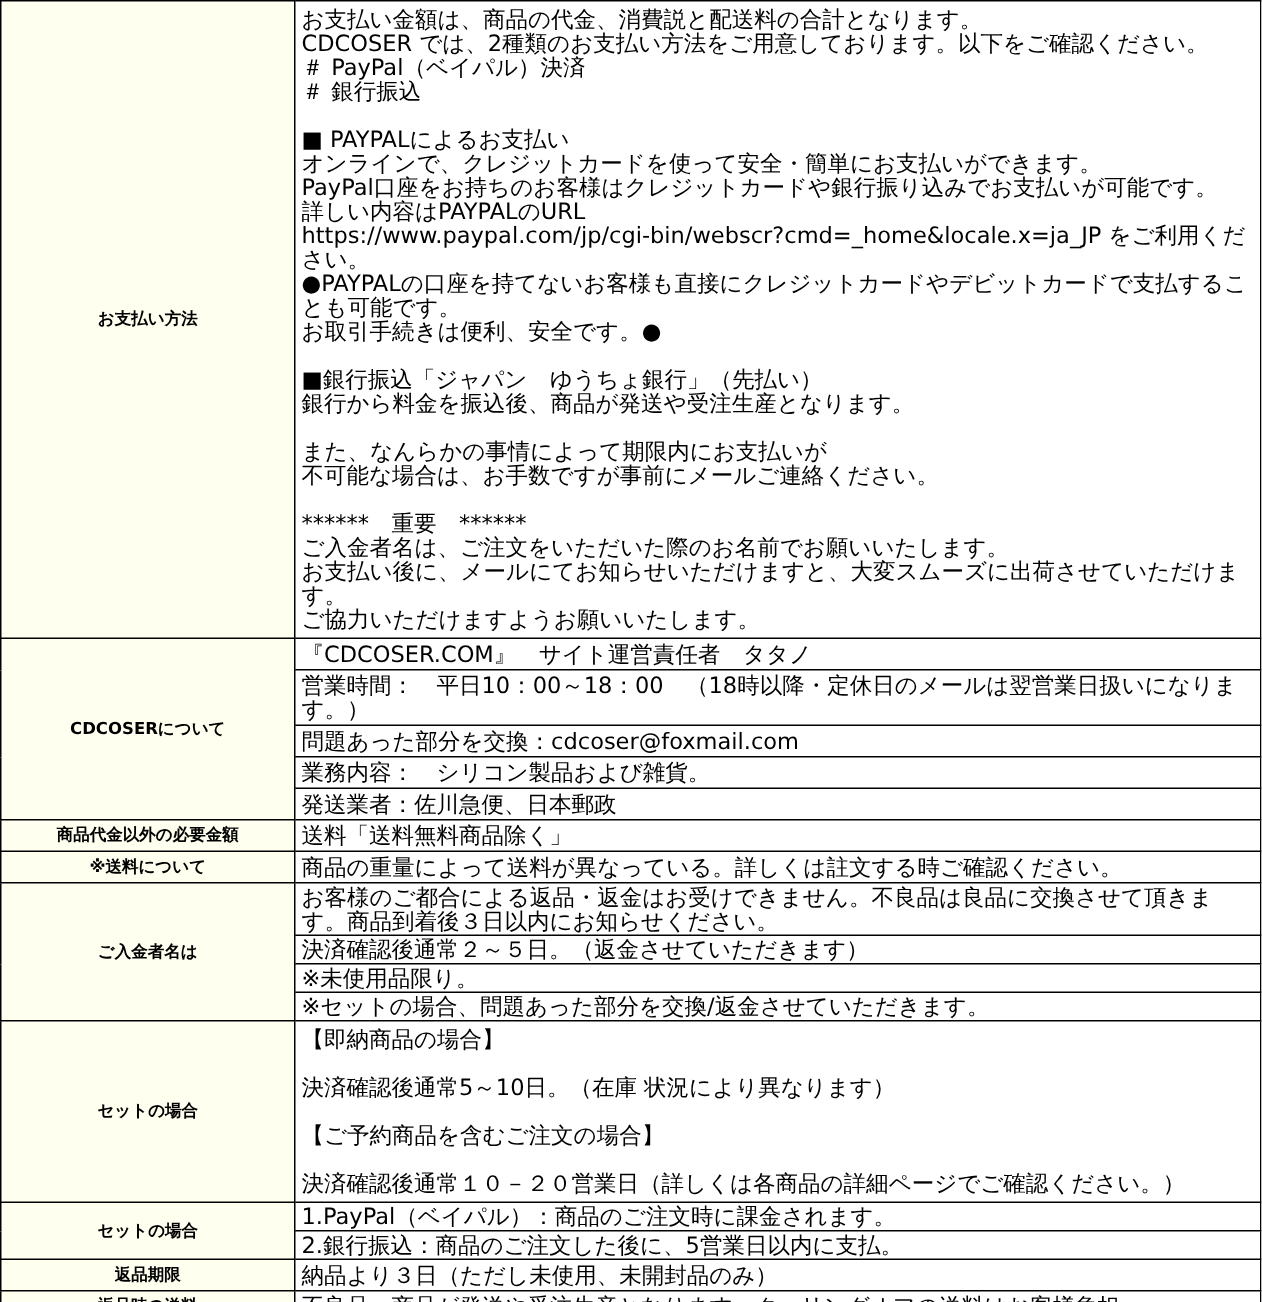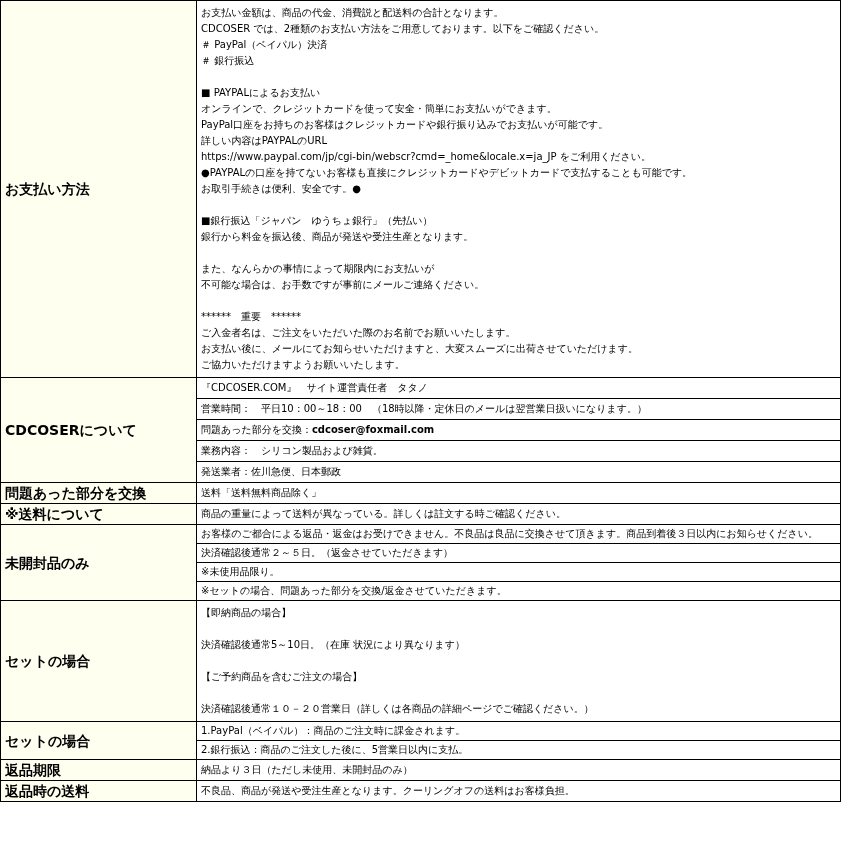--- a/index.html
+++ b/index.html
@@ -19,43 +19,43 @@
     border-collapse:collapse;
     table-layout:fixed;
   }
   col.c-label{ width:196px; }
   th,td{
     border:1px solid var(--border-color,#000);
   }
   th.label{
     background:var(--label-bg,#fffff0);
     font-weight:bold;
-    text-align:left;
+    text-align:center;
     vertical-align:middle;
-    font-size:14px;
+    font-size:11px;
     line-height:16px;
     padding:2px 4px;
   }
   td.content{
     background:var(--content-bg,#fff);
-    font-size:10px;
+    font-size:15px;
     line-height:16px;
     padding:2px 4px;
     vertical-align:middle;
     overflow:hidden;
   }
   td.pre{
     white-space:pre-line;
     vertical-align:top;
     padding:4px;
   }
   td.tight{
     padding:1px 4px;
   }
-  .bold{ font-weight:bold;text-align:center; }
+  .bold{ font-weight:normal;text-align:center; }
 </style>
 </head>
 <body>
 
 <table class="info">
   <colgroup>
       <col class="c-label">
       <col class="c-content">
     </colgroup>
   <tbody>
@@ -98,31 +98,31 @@
       <td class="content"><span>問題あった部分を交換：</span><span class="bold">cdcoser@foxmail.com</span></td>
     </tr>
     <tr>
       <td class="content">業務内容：　シリコン製品および雑貨。</td>
     </tr>
     <tr>
       <td class="content">発送業者：佐川急便、日本郵政</td>
     </tr>
 
     <tr>
-      <th class="label">問題あった部分を交換</th>
+      <th class="label">商品代金以外の必要金額</th>
       <td class="content">送料「送料無料商品除く」</td>
     </tr>
 
     <tr>
       <th class="label">※送料について</th>
       <td class="content">商品の重量によって送料が異なっている。詳しくは註文する時ご確認ください。</td>
     </tr>
 
     <tr>
-      <th class="label" rowspan="4">未開封品のみ</th>
+      <th class="label" rowspan="4">ご入金者名は</th>
       <td class="content tight">お客様のご都合による返品・返金はお受けできません。不良品は良品に交換させて頂きます。商品到着後３日以内にお知らせください。</td>
     </tr>
     <tr>
       <td class="content tight">決済確認後通常２～５日。（返金させていただきます）</td>
     </tr>
     <tr>
       <td class="content tight">※未使用品限り。</td>
     </tr>
     <tr>
       <td class="content tight">※セットの場合、問題あった部分を交換/返金させていただきます。</td>

